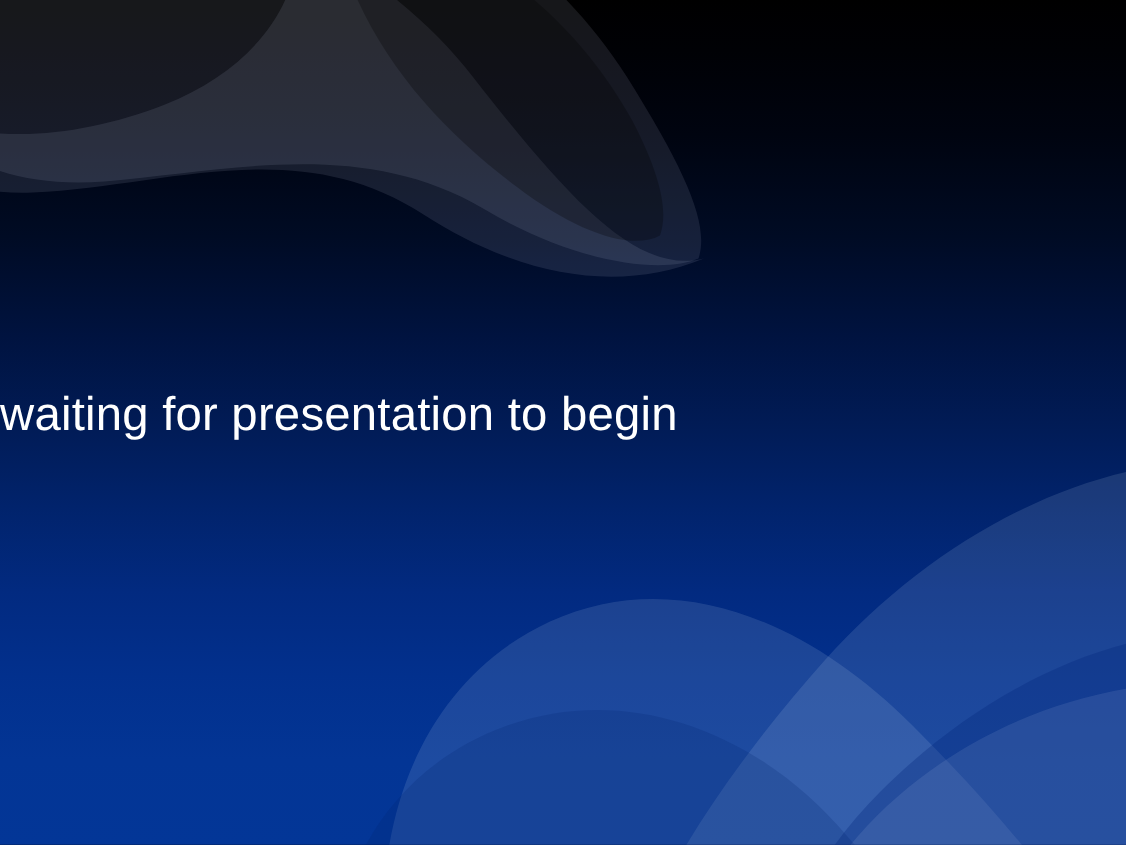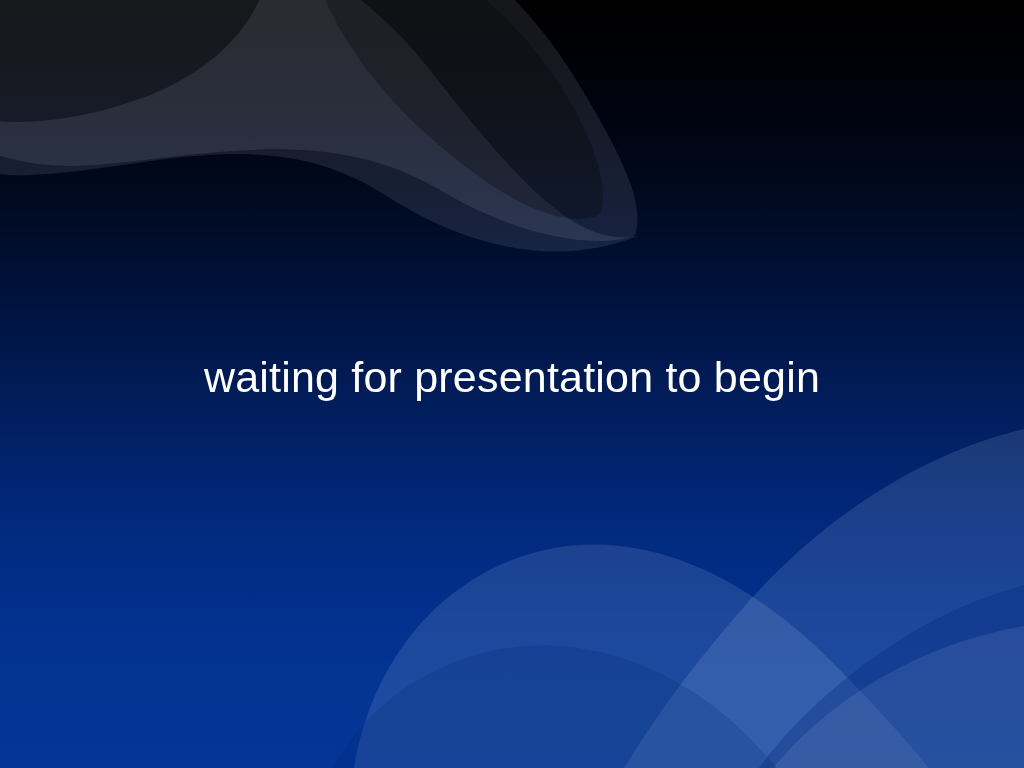--- a/index.html
+++ b/index.html
@@ -43,21 +43,20 @@
     height: 768px;
     pointer-events: none;
   }
 
   
   #title-block {
     position: absolute;
     left: 0;
     top: 352px;
     width: 1024px;
-    text-align: center;
   }
   #title-text {
     display: inline-block;
     color: #ffffff;
     font-family: "Liberation Sans", sans-serif;
     font-size: 43px;
     font-weight: 300;
     line-height: 50px;
     letter-spacing: 0.2px;
     white-space: nowrap;

